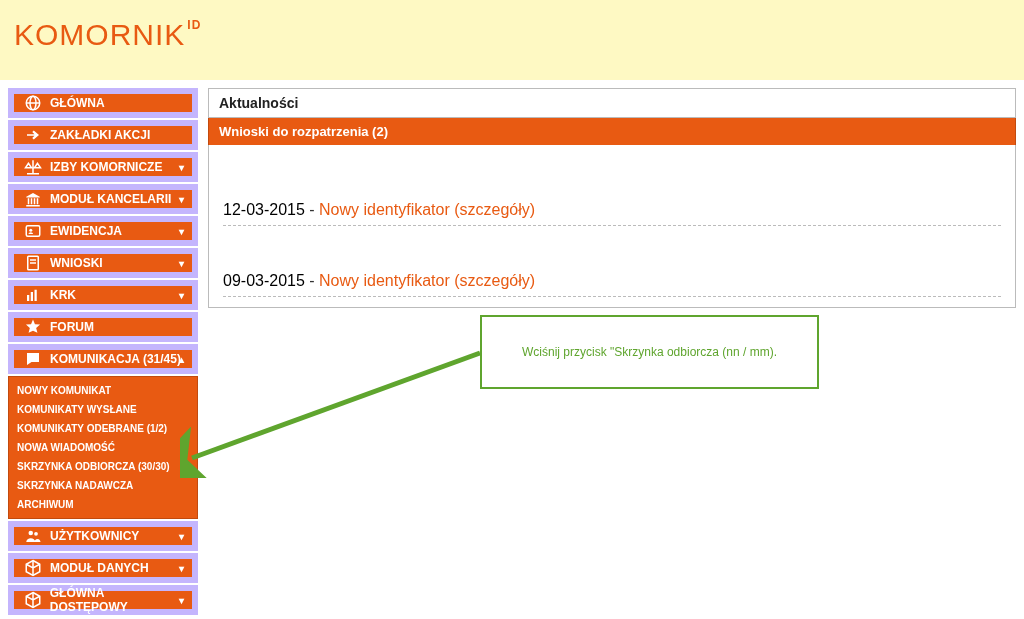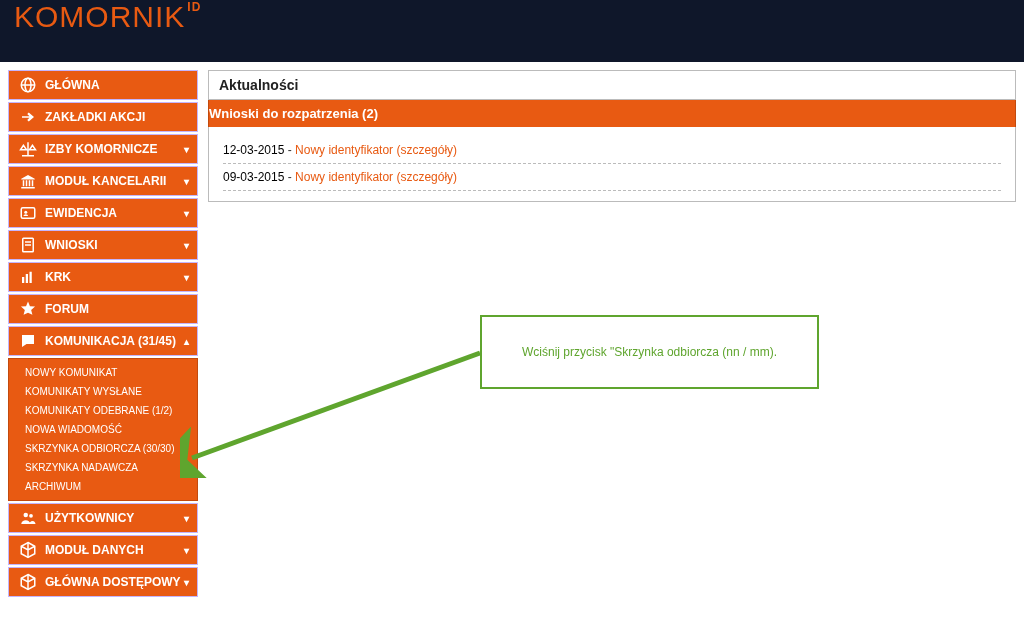--- a/index.html
+++ b/index.html
@@ -1,31 +1,31 @@
 <!DOCTYPE html>
 <html><head>
 <meta charset="utf-8">
 <style>
   * { box-sizing: border-box; margin: 0; padding: 0; }
   body { font-family: "Segoe UI", Arial, sans-serif; background: #fff; width: 1024px; height: 619px; overflow: hidden; }
-  .header { background: #0f172a; height: 62px; padding: 0 14px; }
+  .header { background: #fef9c3; height: 80px; padding: 18px 14px; }
   .logo { color: #e85a12; font-size: 30px; font-weight: 300; letter-spacing: 1px; display: flex; align-items: flex-start; }
   .logo-id { font-size: 12px; font-weight: 700; margin-top: 0px; margin-left: 2px; }
   .container { display: flex; padding: 8px; gap: 10px; }
   .sidebar { width: 190px; display: flex; flex-direction: column; gap: 2px; }
-  .nav-item { background: #e85a12; color: #fff; font-weight: 700; font-size: 12px; height: 30px; display: flex; align-items: center; padding: 0 8px; border: 1px solid #c4b5fd; cursor: pointer; position: relative; }
+  .nav-item { background: #e85a12; color: #fff; font-weight: 700; font-size: 12px; height: 30px; display: flex; align-items: center; padding: 0 8px; border: 6px solid #c4b5fd; cursor: pointer; position: relative; }
   .nav-item .icon { width: 22px; display: flex; align-items: center; justify-content: center; margin-right: 6px; }
   .nav-item .caret { position: absolute; right: 8px; font-size: 10px; }
   .sub-items { background: #e85a12; border: 1px solid #c24a0e; padding: 4px 0; }
-  .sub-item { color: #fff; font-size: 10px; font-weight: 400; padding: 4px 16px; cursor: pointer; }
+  .sub-item { color: #fff; font-size: 10px; font-weight: 700; padding: 4px 8px; cursor: pointer; }
   .main { flex: 1; }
   .panel-title { border: 1px solid #bbb; padding: 6px 10px; font-weight: 700; font-size: 14px; color: #222; }
-  .panel-header { background: #e85a12; color: #fff; font-weight: 700; font-size: 13px; padding: 6px 0; border-left:1px solid #c24a0e; border-right:1px solid #c24a0e; }
+  .panel-header { background: #e85a12; color: #fff; font-weight: 700; font-size: 13px; padding: 6px 10px; border-left:1px solid #c24a0e; border-right:1px solid #c24a0e; }
   .panel-body { border: 1px solid #bbb; border-top: none; padding: 10px 14px; }
-  .request-row { font-size: 12px; color: #333; padding: 6px 0; border-bottom: 1px dashed #bbb; }
+  .request-row { font-size: 16px; color: #333; padding: 6px 0; border-bottom: 1px dashed #bbb; margin-top: 40px; }
   .request-row .date { color: #000; }
   .request-row .label { color: #e85a12; }
   .callout { position: absolute; left: 480px; top: 315px; border: 2px solid #5fa52e; background: #fff; padding: 28px 40px; font-size: 12px; color: #5fa52e; }
   svg.arrow { position: absolute; left: 180px; top: 348px; pointer-events: none; }
   .icon svg { width: 18px; height: 18px; fill: #fff; }
 </style>
 </head>
 <body>
 
 <div class="header">

